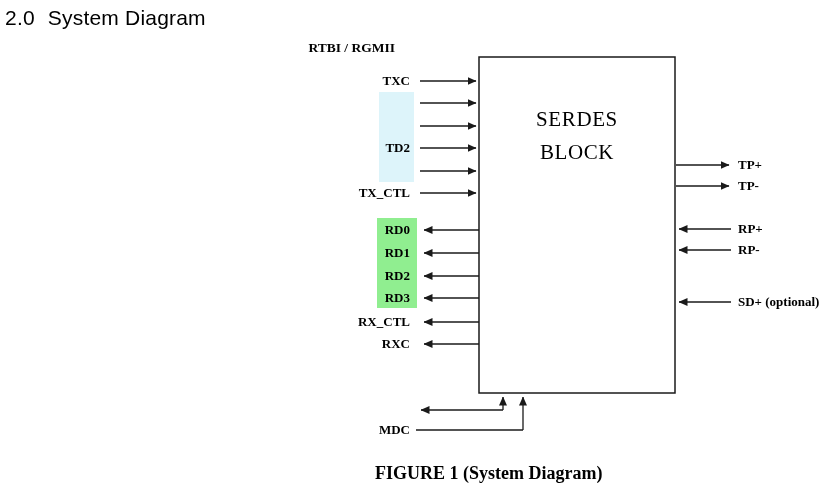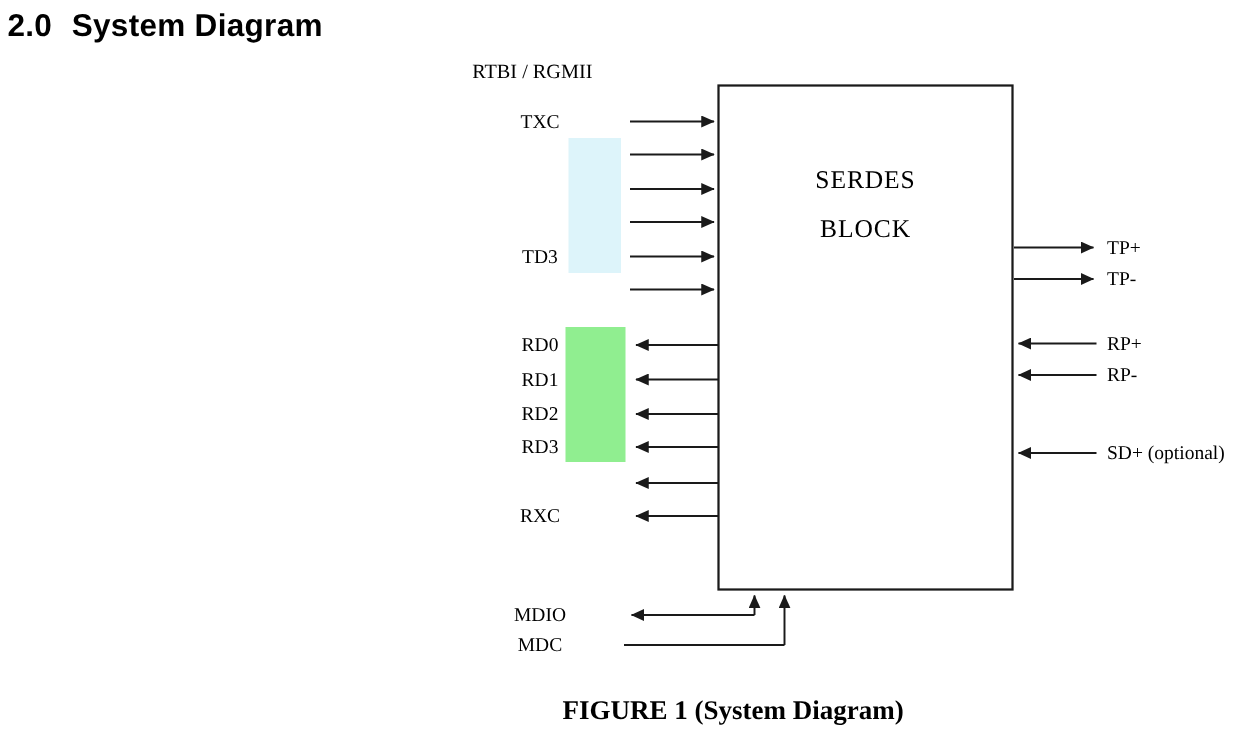--- a/index.html
+++ b/index.html
@@ -7,38 +7,38 @@
     position:relative;
     width:830px;height:495px;
     background:#ffffff;
     font-family:"Liberation Serif", serif;
     color:#000;
     overflow:hidden;
   }
   .heading{
     position:absolute;left:5px;top:6px;margin:0;
     font-family:"Liberation Sans", sans-serif;
-    font-weight:bold;font-size:21px;color:#000;
+    font-weight:normal;font-size:21px;color:#000;
     letter-spacing:0.2px;
   }
   .heading .num{margin-right:13px;}
   .lbl{
     position:absolute;height:18px;line-height:18px;
-    font-weight:normal;font-size:13px;white-space:nowrap;
+    font-weight:bold;font-size:13px;white-space:nowrap;
   }
-  .lbl-l{left:310px;width:100px;text-align:center;}
+  .lbl-l{left:310px;width:100px;text-align:right;}
   .lbl-r{left:738px;width:110px;text-align:left;}
   .iface{left:285px;width:110px;text-align:right;font-size:13.5px;}
   .hl{position:absolute;}
   .hl-tx{left:379px;top:92px;width:35px;height:90px;}
   .hl-rx{left:377px;top:218px;width:40px;height:90px;}
   .svg-layer{position:absolute;left:0;top:0;}
   .block-text{
     position:absolute;left:479px;top:103px;width:196px;
-    text-align:center;font-size:17px;line-height:33px;
+    text-align:center;font-size:21px;line-height:33px;
     letter-spacing:0.6px;font-weight:normal;
   }
   .caption{
     position:absolute;left:375px;top:463px;width:340px;
     text-align:left;font-weight:bold;font-size:18px;
   }
   svg line, svg rect{stroke:#1a1a1a;}
 </style>
 </head>
 <body>
@@ -82,29 +82,30 @@
 
     <line x1="503" y1="410" x2="421" y2="410" stroke-width="1.3" marker-end="url(#arr)"></line>
     <line x1="503" y1="410" x2="503" y2="397" stroke-width="1.3" marker-end="url(#arr)"></line>
     <line x1="416" y1="430" x2="523" y2="430" stroke-width="1.3"></line>
     <line x1="523" y1="430" x2="523" y2="397" stroke-width="1.3" marker-end="url(#arr)"></line>
   </svg>
 
   <div class="lbl iface" style="top:39px">RTBI / RGMII</div>
 
   <div class="lbl lbl-l" style="top:72px">TXC</div>
-  <div class="lbl lbl-l" style="top:162px">TD3</div>
+  <div class="lbl lbl-l" style="top:139px">TD2</div>
+  <div class="lbl lbl-l" style="top:184px">TX_CTL</div>
 
   <div class="lbl lbl-l" style="top:221px">RD0</div>
   <div class="lbl lbl-l" style="top:244px">RD1</div>
   <div class="lbl lbl-l" style="top:267px">RD2</div>
   <div class="lbl lbl-l" style="top:289px">RD3</div>
+  <div class="lbl lbl-l" style="top:313px">RX_CTL</div>
   <div class="lbl lbl-l" style="top:335px">RXC</div>
 
-  <div class="lbl lbl-l" style="top:401px">MDIO</div>
   <div class="lbl lbl-l" style="top:421px">MDC</div>
 
   <div class="lbl lbl-r" style="top:156px">TP+</div>
   <div class="lbl lbl-r" style="top:177px">TP-</div>
   <div class="lbl lbl-r" style="top:220px">RP+</div>
   <div class="lbl lbl-r" style="top:241px">RP-</div>
   <div class="lbl lbl-r" style="top:293px">SD+ (optional)</div>
 
   <div class="block-text">
     <div>SERDES</div>

